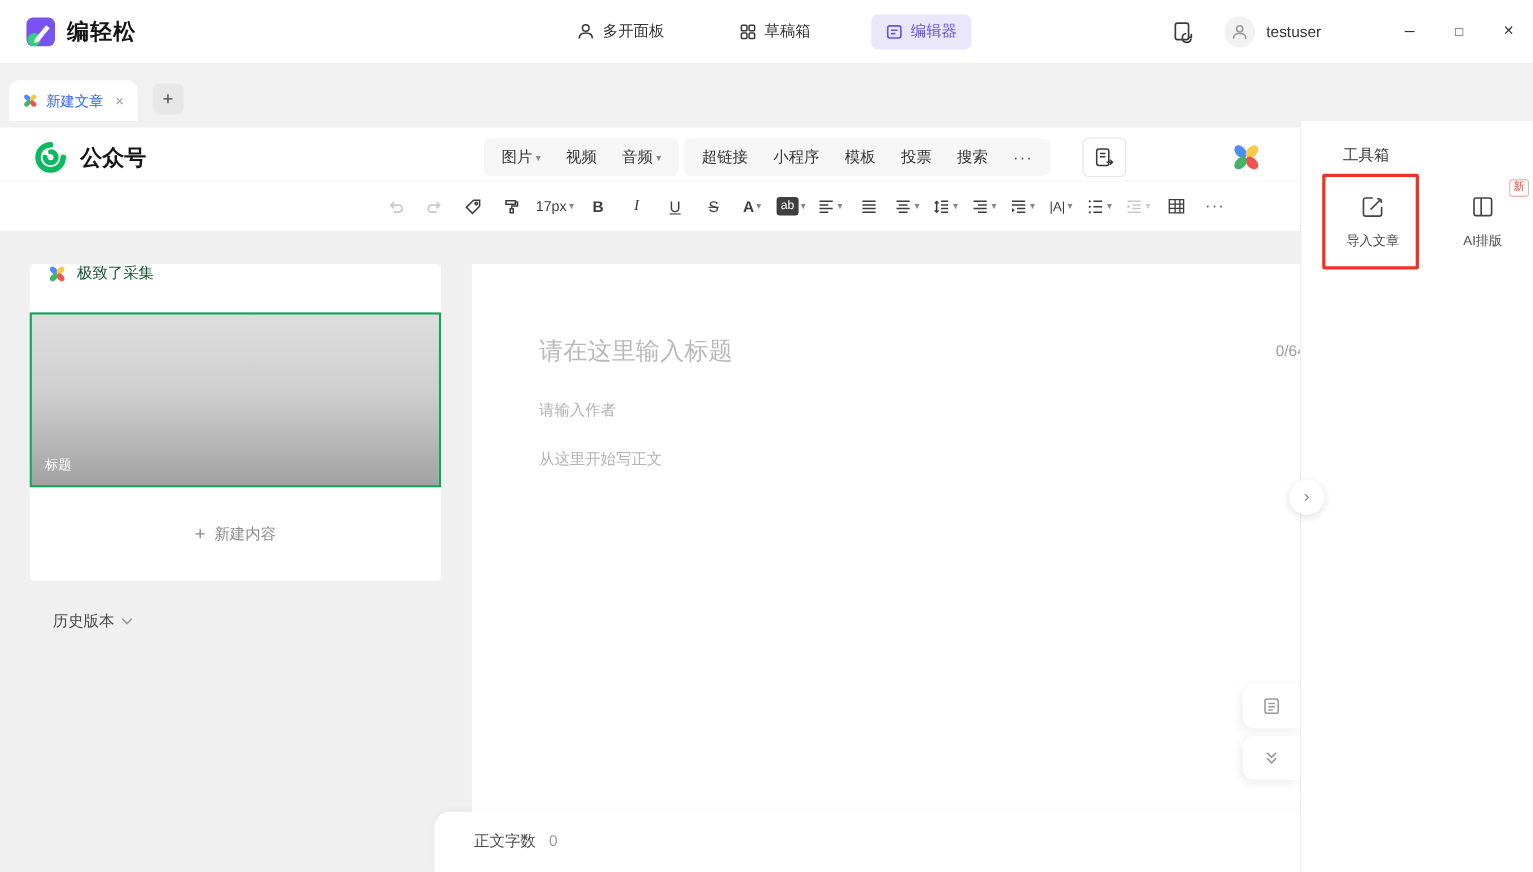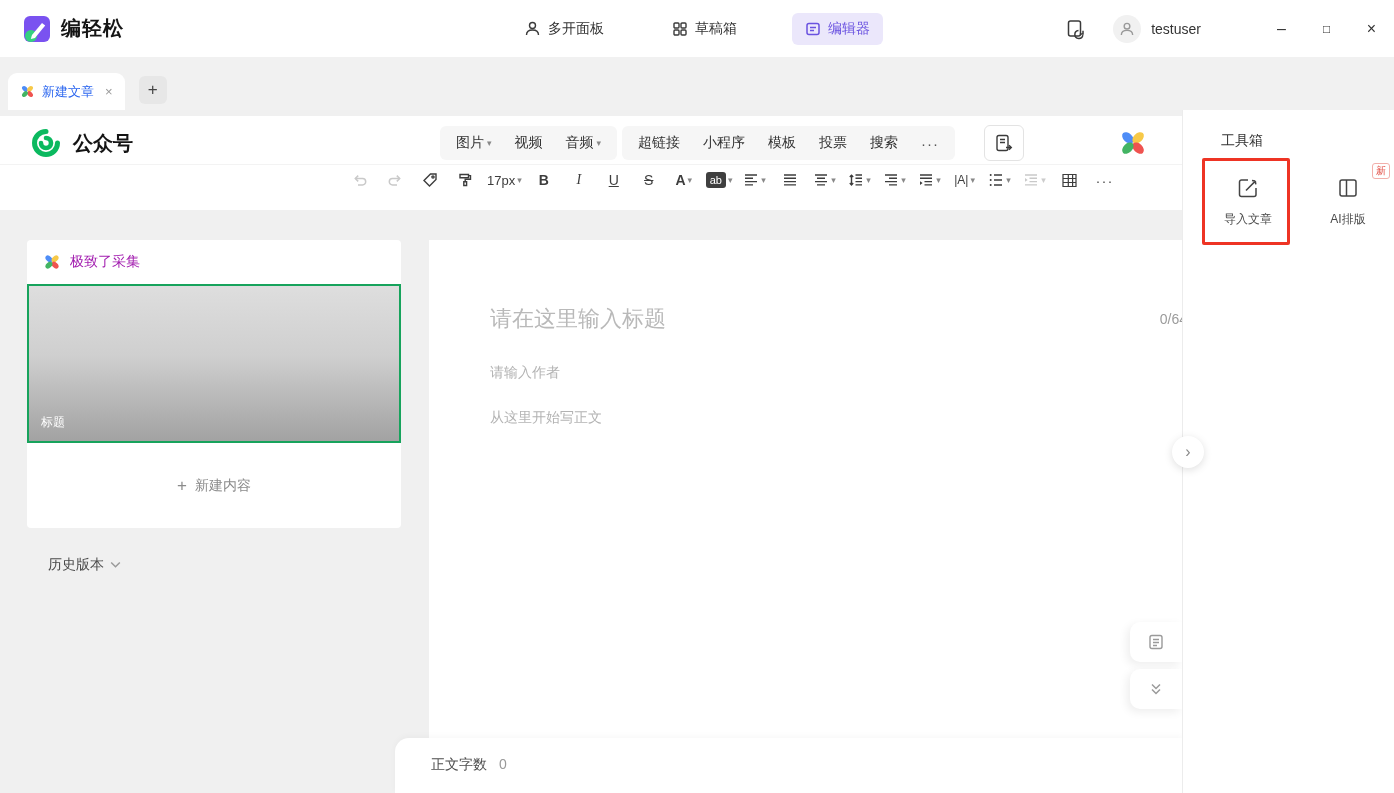--- a/index.html
+++ b/index.html
@@ -32,33 +32,33 @@
   .platform-title{font-size:20px;font-weight:bold;color:#141414}
   .pill-group{position:absolute;top:10px;height:34px;background:#f6f6f6;border-radius:6px;display:flex;align-items:center;padding:0 16px;gap:23px}
   .g1{left:440px}
   .g2{left:622px}
   .pg-item{font-size:14px;color:#333;display:flex;align-items:center;gap:3px;cursor:pointer;white-space:nowrap}
   .caret{font-size:9px;color:#888;line-height:1}
   .caret.lt{color:#ccc}
   .doc-btn{position:absolute;left:984px;top:9px;width:40px;height:36px;border:1px solid #e3e3e3;border-radius:6px;display:flex;align-items:center;justify-content:center;cursor:pointer}
   .header-pinwheel{position:absolute;left:1118px;top:12px;cursor:pointer}
   
-  .format-toolbar{position:absolute;left:0;top:164px;width:1338px;height:46px;background:#fff;border-top:1px solid #f3f3f3;display:flex;padding-left:347px;z-index:20}
+  .format-toolbar{position:absolute;left:0;top:164px;width:1338px;height:46px;background:#fff;border-top:1px solid #f3f3f3;display:flex;align-items:center;padding-left:347px;z-index:20}
   .tb{height:30px;min-width:26px;display:flex;align-items:center;justify-content:center;gap:2px;margin-right:9px;cursor:pointer;font-size:14px;color:#3d3d3d}
   .fsize{font-size:13px;white-space:nowrap}
   .bold{font-weight:bold}
   .italic{font-style:italic;font-family:"Liberation Serif","DejaVu Serif",serif}
   .underl{text-decoration:underline}
   .strike{text-decoration:line-through}
   .chip{background:#3f3f3f;color:#fff;font-size:11px;padding:2px 4px;border-radius:3px;line-height:1.1}
   .sp{font-size:12px}
   .more-dots{font-size:15px;color:#555;letter-spacing:1px}
   
   .left-card{position:absolute;left:27px;top:240px;width:374px;background:#fff;border-radius:4px;z-index:5}
-  .lc-header{height:44px;display:flex;align-items:center;gap:9px;padding-left:16px;font-size:14px;color:#a21caf}
+  .lc-header{height:44px;display:flex;gap:9px;padding-left:16px;font-size:14px;color:#14532d}
   .thumb{height:159px;border:2px solid #17a35c;background:linear-gradient(180deg,#dedede 0%,#cfcfcf 45%,#a2a2a2 100%);position:relative;cursor:pointer}
   .thumb-label{position:absolute;left:12px;bottom:10px;color:#fff;font-size:12px}
   .new-content{height:85px;display:flex;align-items:center;justify-content:center;gap:8px;color:#8b8b8b;font-size:14px;cursor:pointer}
   .plus{font-size:17px;color:#8b8b8b}
   .history{position:absolute;left:48px;top:556px;display:flex;align-items:center;gap:6px;font-size:14px;color:#4a4a4a;cursor:pointer;z-index:5}
   
   .editor-card{position:absolute;left:429px;top:240px;width:854px;height:553px;background:#fff;z-index:4;padding:64px 96px 0 61px}
   .title-row{display:flex;align-items:center;justify-content:space-between}
   .title-ph{font-size:22px;color:#b9b9b9;cursor:text}
   .counter{font-size:14px;color:#9b9b9b}

